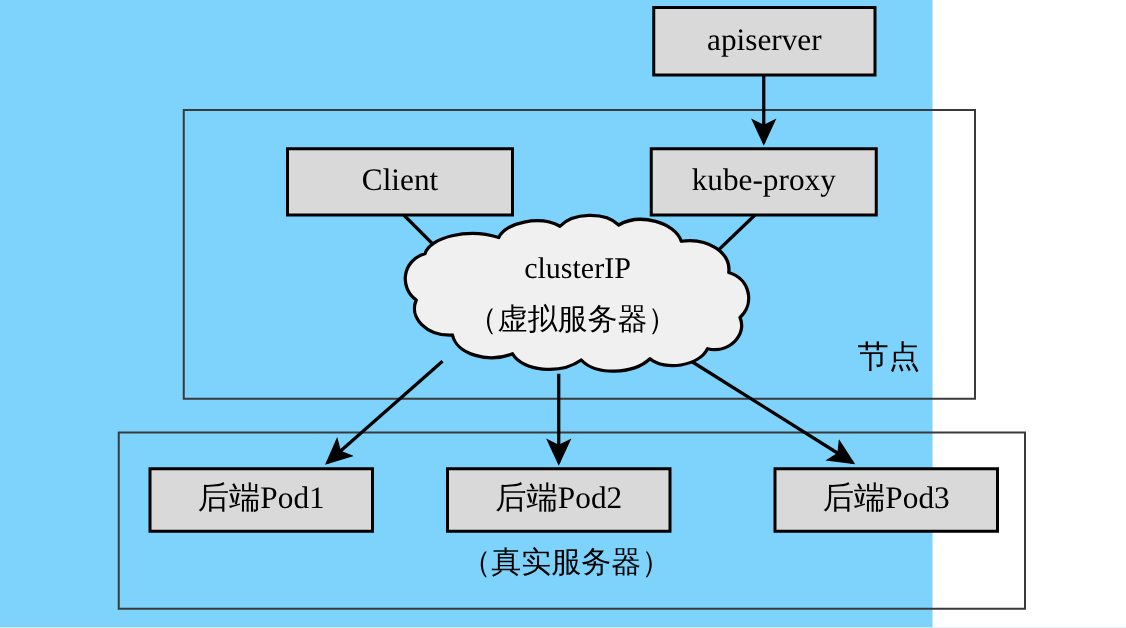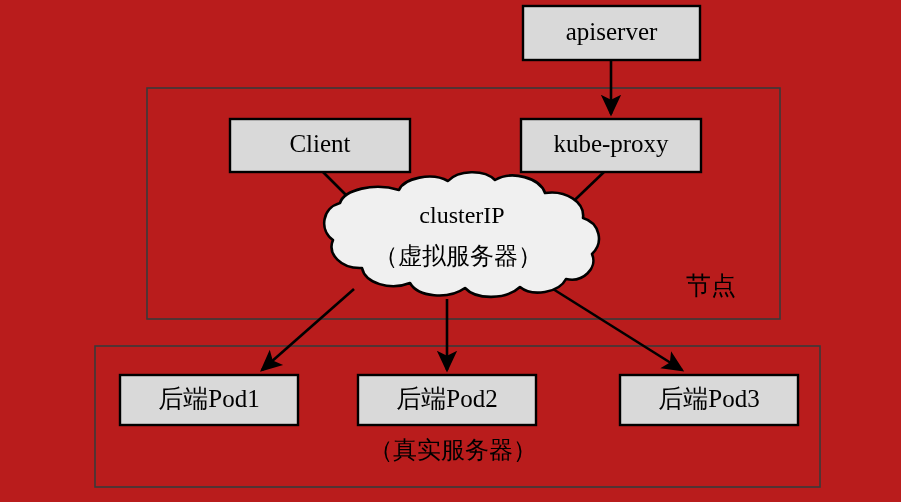--- a/index.html
+++ b/index.html
@@ -8,23 +8,23 @@
     background: #ffffff;
   }
   body {
     width: 901px;
     height: 502px;
     overflow: hidden;
     font-family: "Liberation Serif", "DejaVu Serif", serif;
   }
   #diagram-root {
     position: relative;
-    width: 901px;
+    width: 746px;
     height: 502px;
-    background: #b91c1c;
+    background: #7dd3fc;
   }
   svg#diagram-svg {
     display: block;
     width: 901px;
     height: 502px;
   }
   .node-box-rect {
     fill: #d9d9d9;
     stroke: #000000;
     stroke-width: 2.4;

